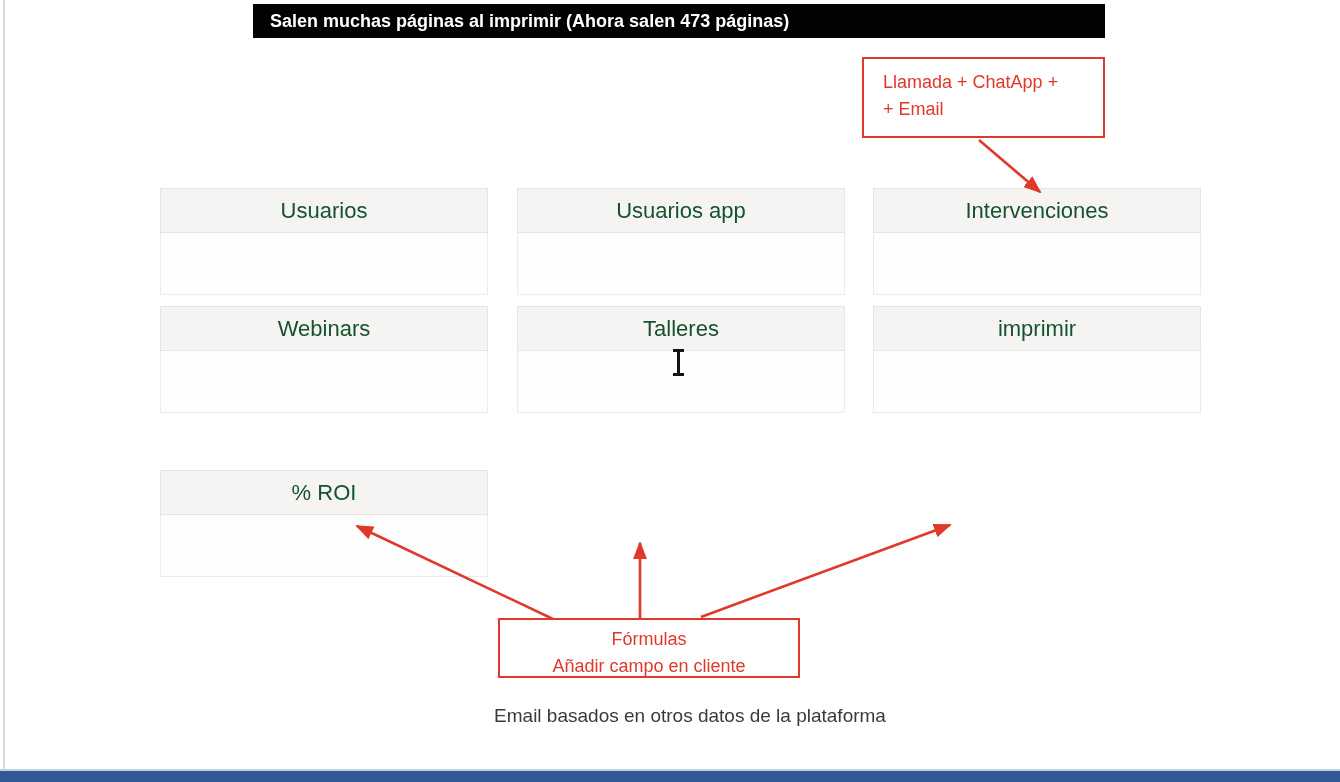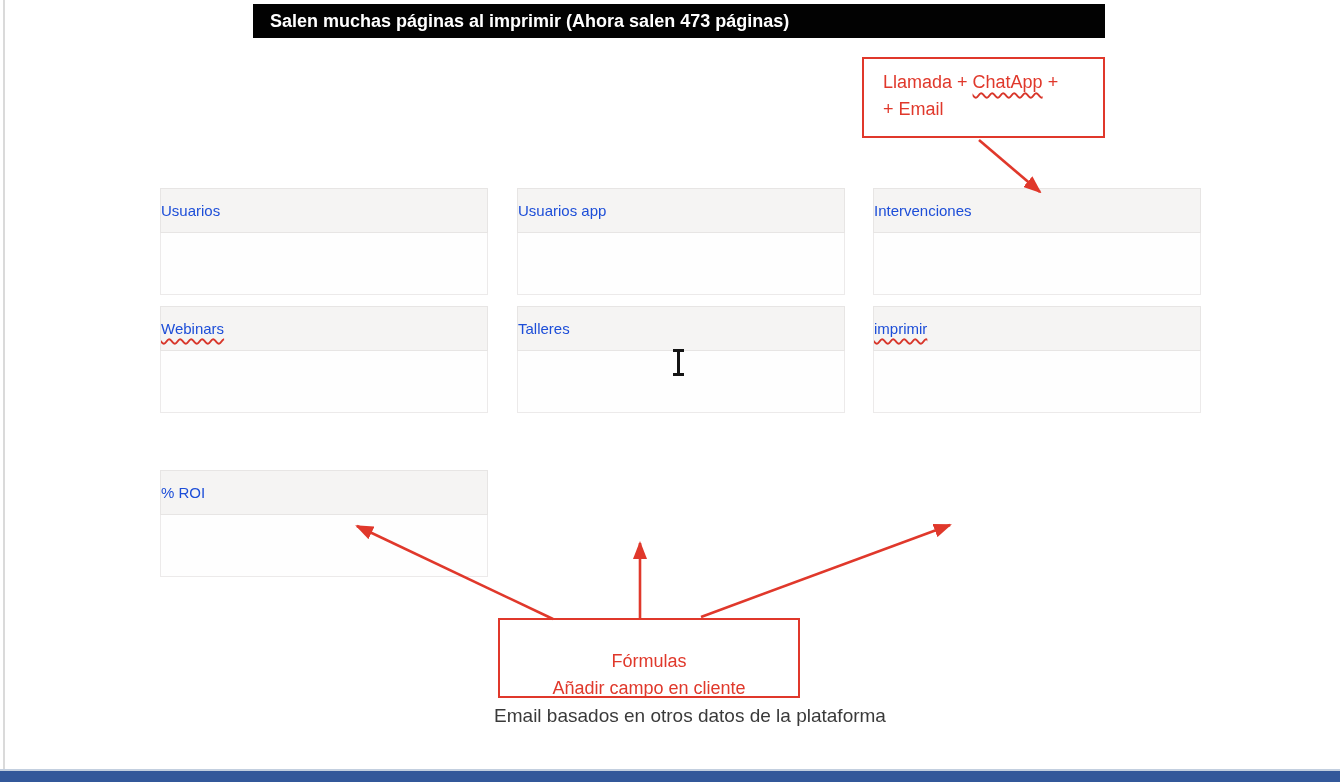--- a/index.html
+++ b/index.html
@@ -24,49 +24,48 @@
     background: #020202; color: #ffffff;
     font-size: 18px; line-height: 34px; padding-left: 17px;
     white-space: nowrap; overflow: hidden; font-weight: bold;
   }
 
   
   .card { position: absolute; width: 328px; }
   .card .hd {
     height: 45px; background: #f5f4f3;
     border: 1px solid #e7e5e4;
-    color: #1d4ed8; font-size: 15px; line-height: 44px; text-align: left;
+    color: #14532d; font-size: 22px; line-height: 44px; text-align: center;
   }
   .card .bd {
     height: 62px; background: #fefefe;
     border: 1px solid #eceaea; border-top: none;
   }
   .c1 { left: 160px; }  .c2 { left: 517px; }  .c3 { left: 873px; }
   .r1 { top: 188px; }   .r2 { top: 306px; }   .r3 { top: 460px; margin-top: 10px; }
 
   .squiggle {
-    text-decoration: underline;
     text-decoration-style: wavy;
     text-decoration-color: #d8362a;
     text-decoration-thickness: 1.5px;
     text-underline-offset: 4px;
   }
 
   
   .note {
     position: absolute; border: 2px solid #e0382b; color: #e0382b;
     font-size: 18px; background: transparent;
   }
   .note-top {
     left: 862px; top: 57px; width: 243px; height: 81px;
     padding: 10px 0 0 19px; line-height: 27px;
   }
   .note-bottom {
-    left: 498px; top: 618px; width: 302px; height: 80px;
-    padding-top: 28px; text-align: center; line-height: 27px;
+    left: 498px; top: 618px; width: 302px; height: 60px;
+    padding-top: 6px; text-align: center; line-height: 27px;
   }
 
   
   .caption {
     position: absolute; left: 440px; top: 705px; width: 500px;
     text-align: center; color: #3a3a3a; font-size: 19px;
   }
 
   
   svg.arrows { position: absolute; left: 0; top: 0; pointer-events: none; }

